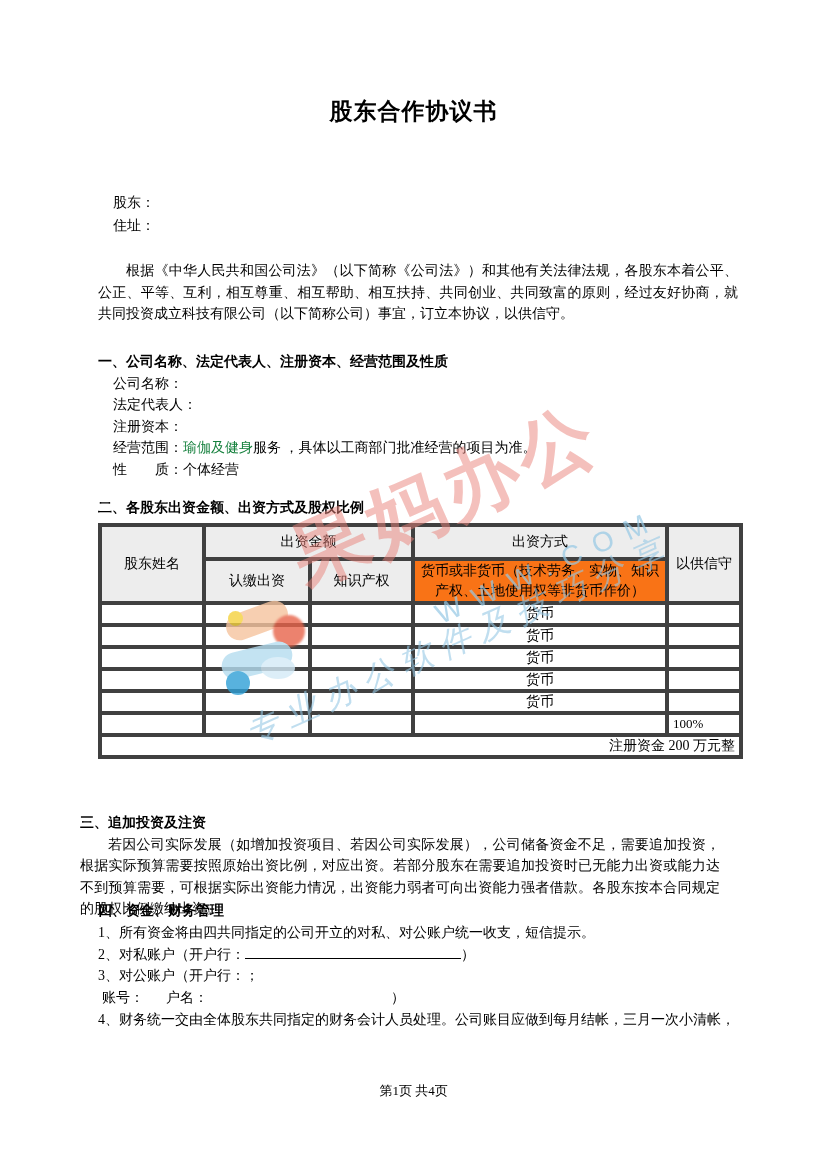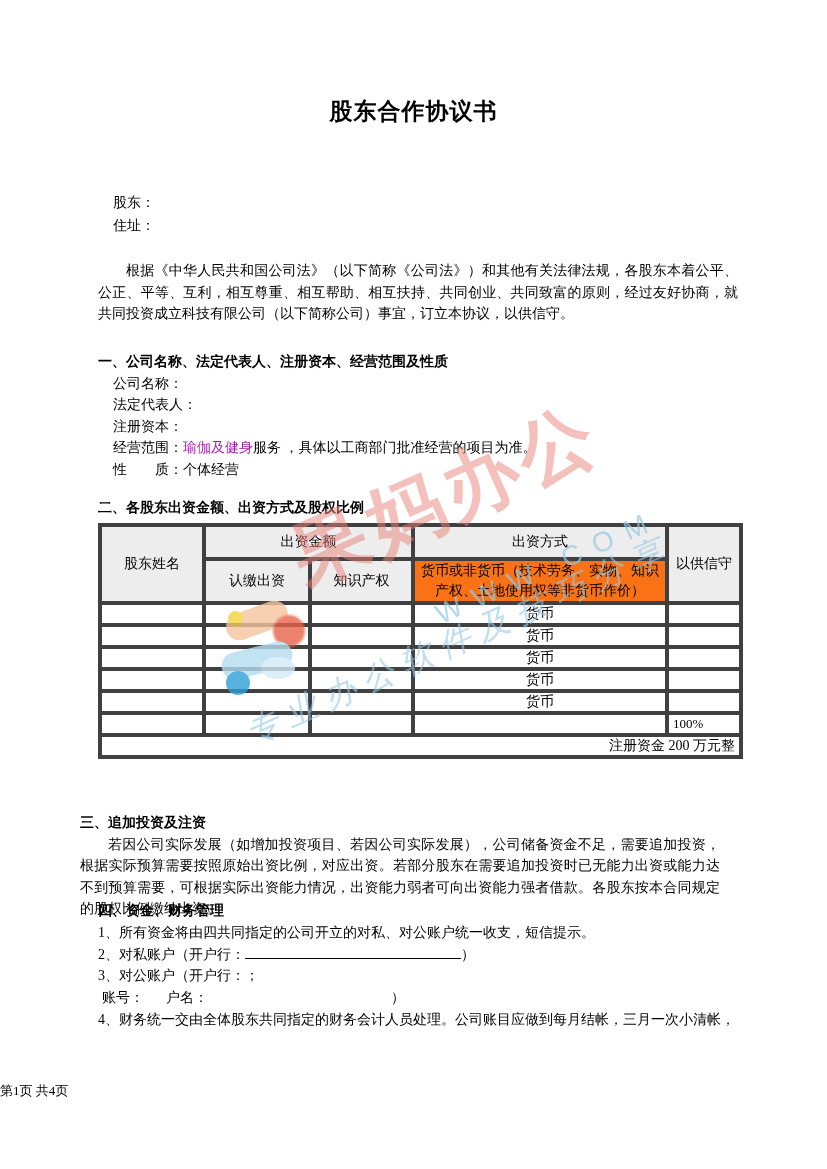--- a/index.html
+++ b/index.html
@@ -21,21 +21,21 @@
   }
   .intro{top:191px;left:113px;font-size:14px;line-height:23px;}
   .preamble{
     top:260px;left:98px;width:640px;
     font-size:14px;line-height:21.5px;
     text-indent:2em;text-align:justify;
   }
   .sec1{top:351px;left:98px;width:640px;font-size:14px;line-height:21.5px;}
   .sec1 .field{padding-left:15px;}
   .h-bold{font-weight:bold;}
-  .red{color:#a21caf;}
+  .red{color:#15803d;}
   .sec2-head{top:499px;left:98px;font-size:14px;font-weight:bold;}
   table.invest{
     position:absolute;top:523px;left:98px;
     border-collapse:collapse;table-layout:fixed;
     width:641px;font-size:14px;
   }
   table.invest td,table.invest th{
     border:4px solid #404040;
     padding:0 4px;
     font-weight:normal;
@@ -56,21 +56,21 @@
   .sec4{top:900px;left:98px;width:640px;font-size:14px;line-height:21.8px;}
   .blank-underline{
     display:inline-block;width:216px;height:14px;
     border-bottom:1px solid #000;vertical-align:baseline;
   }
   .sp-a{display:inline-block;width:22px;}
   .sp-b{display:inline-block;width:183px;}
   .acct-indent{padding-left:4px;}
   .page-footer{
     top:1082px;left:0;width:827px;
-    text-align:left;font-size:13px;
+    text-align:center;font-size:13px;
   }
   
   .wm{pointer-events:none;z-index:5;}
   .wm-big{
     left:296px;top:512px;
     transform:rotate(-24deg);transform-origin:0 50%;
     font-family:"Liberation Sans","DejaVu Sans",sans-serif;
     font-weight:bold;font-size:76px;letter-spacing:6px;
     color:rgba(233,130,122,0.50);
     white-space:nowrap;

